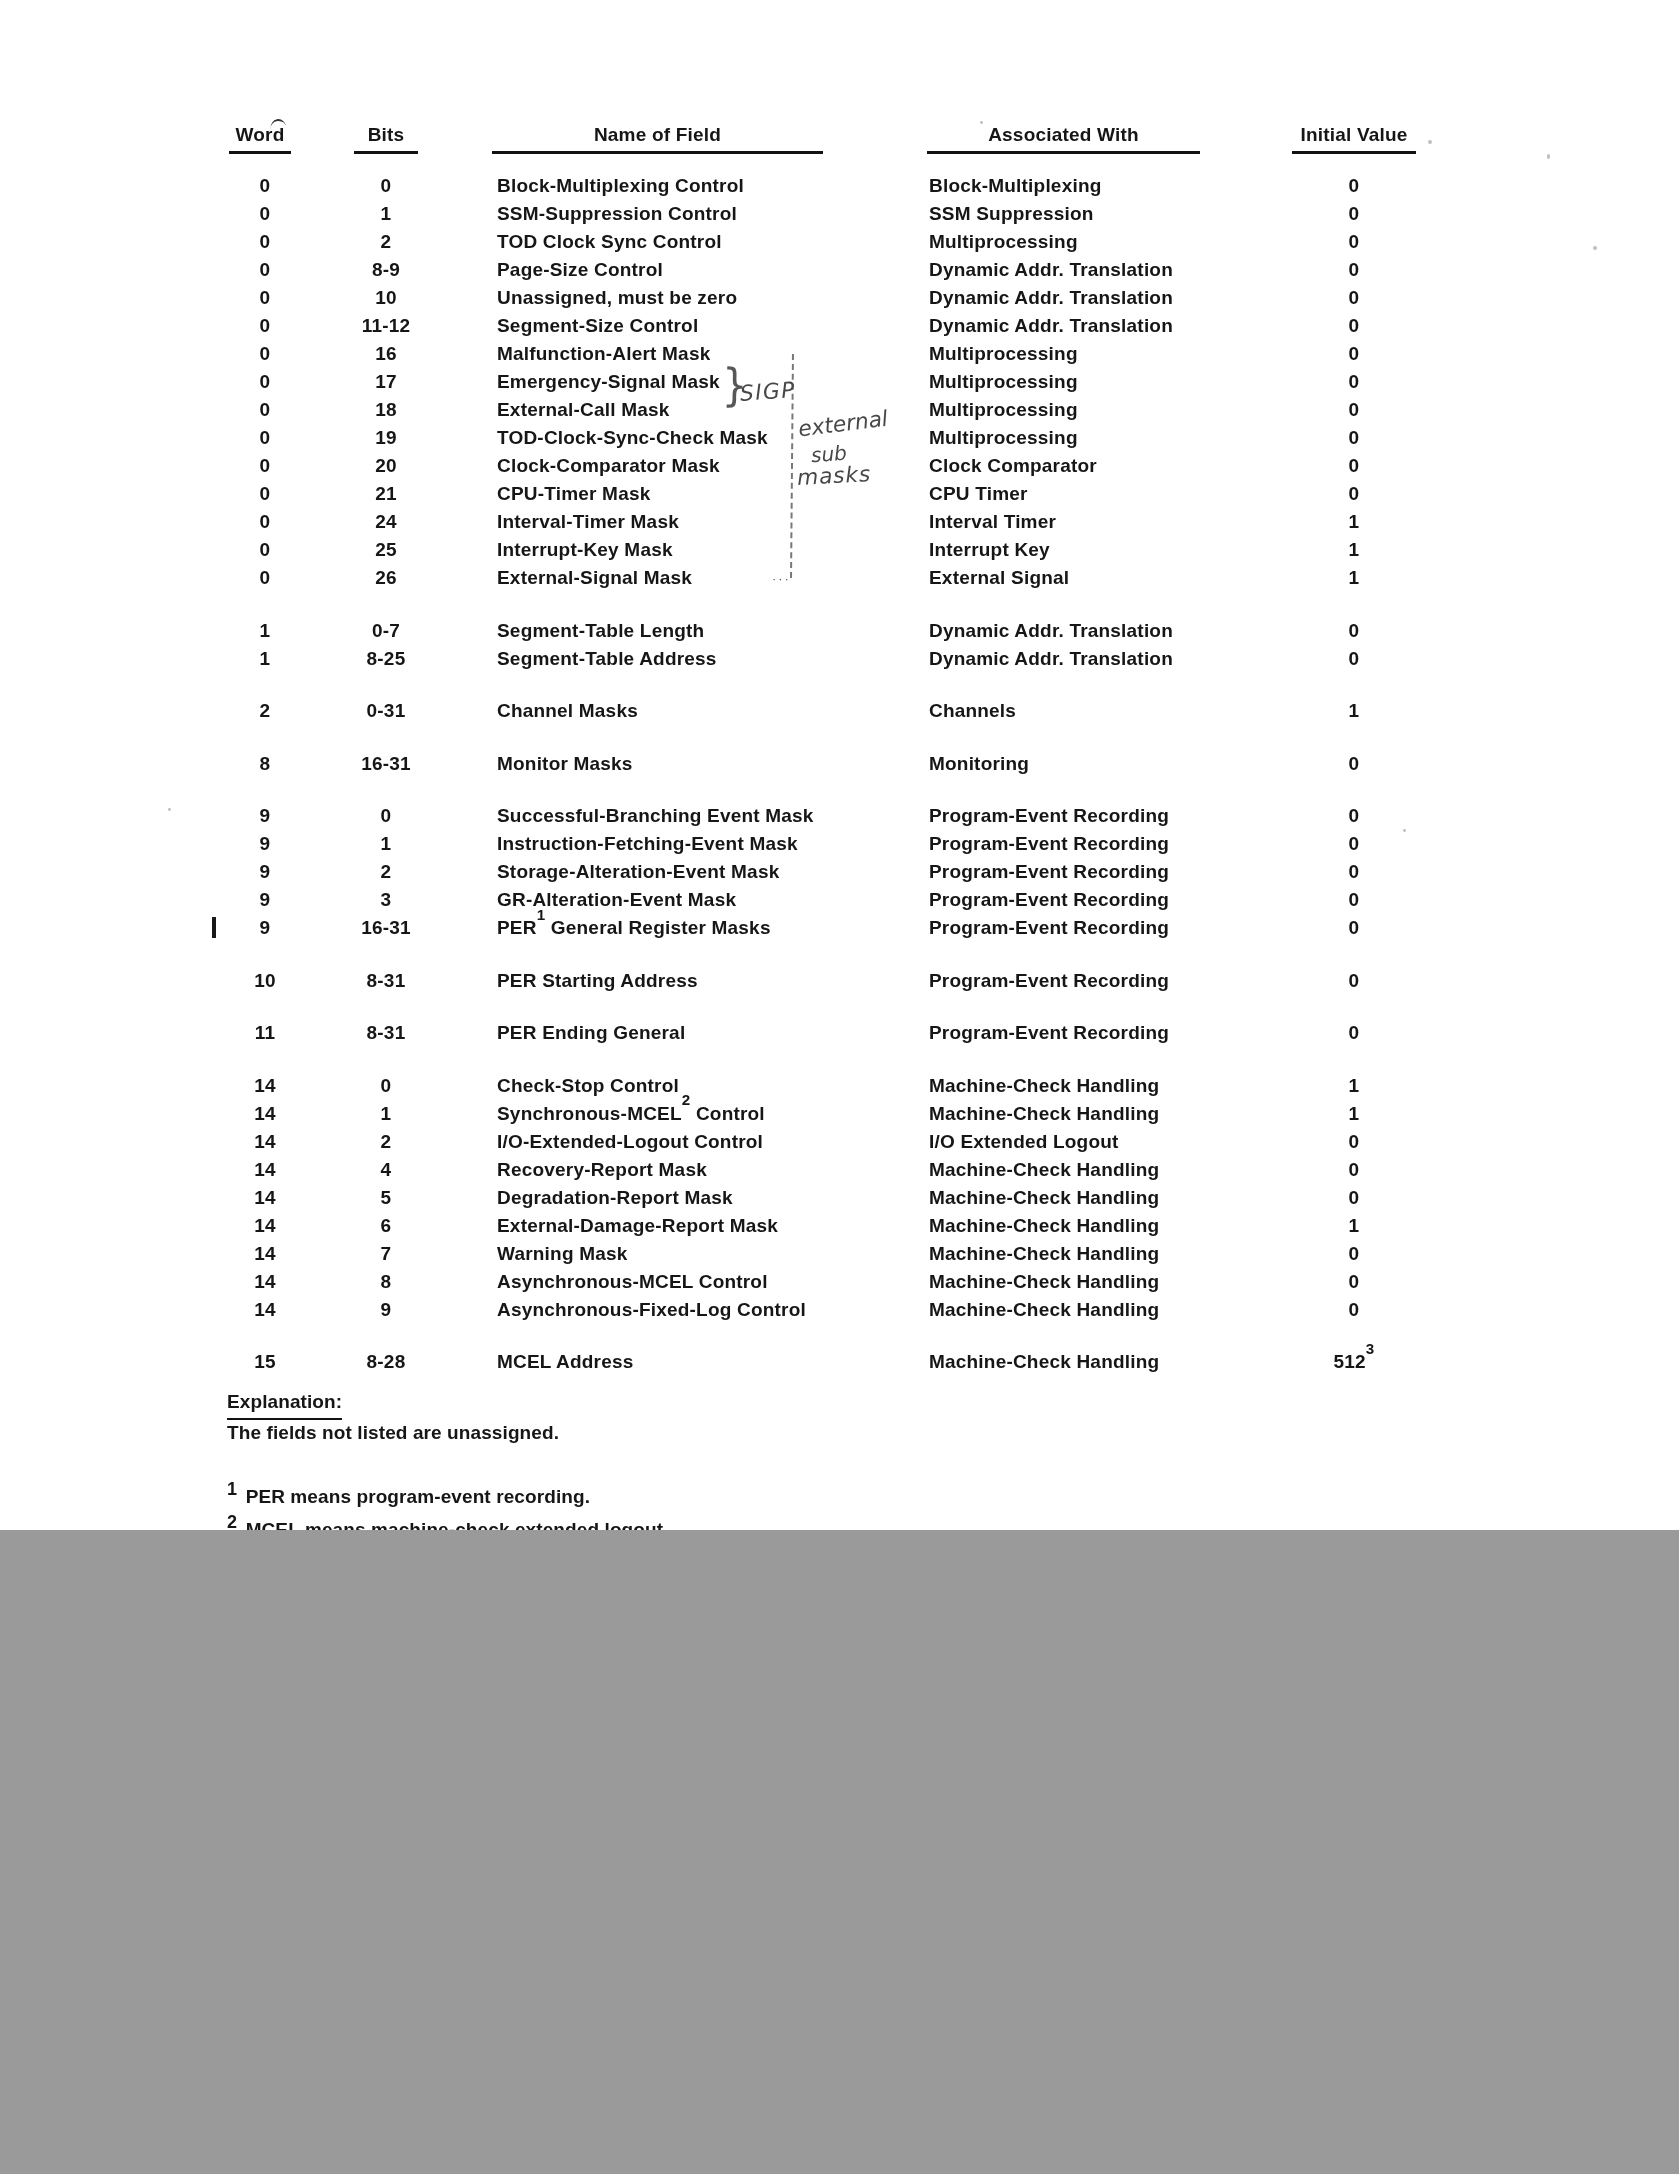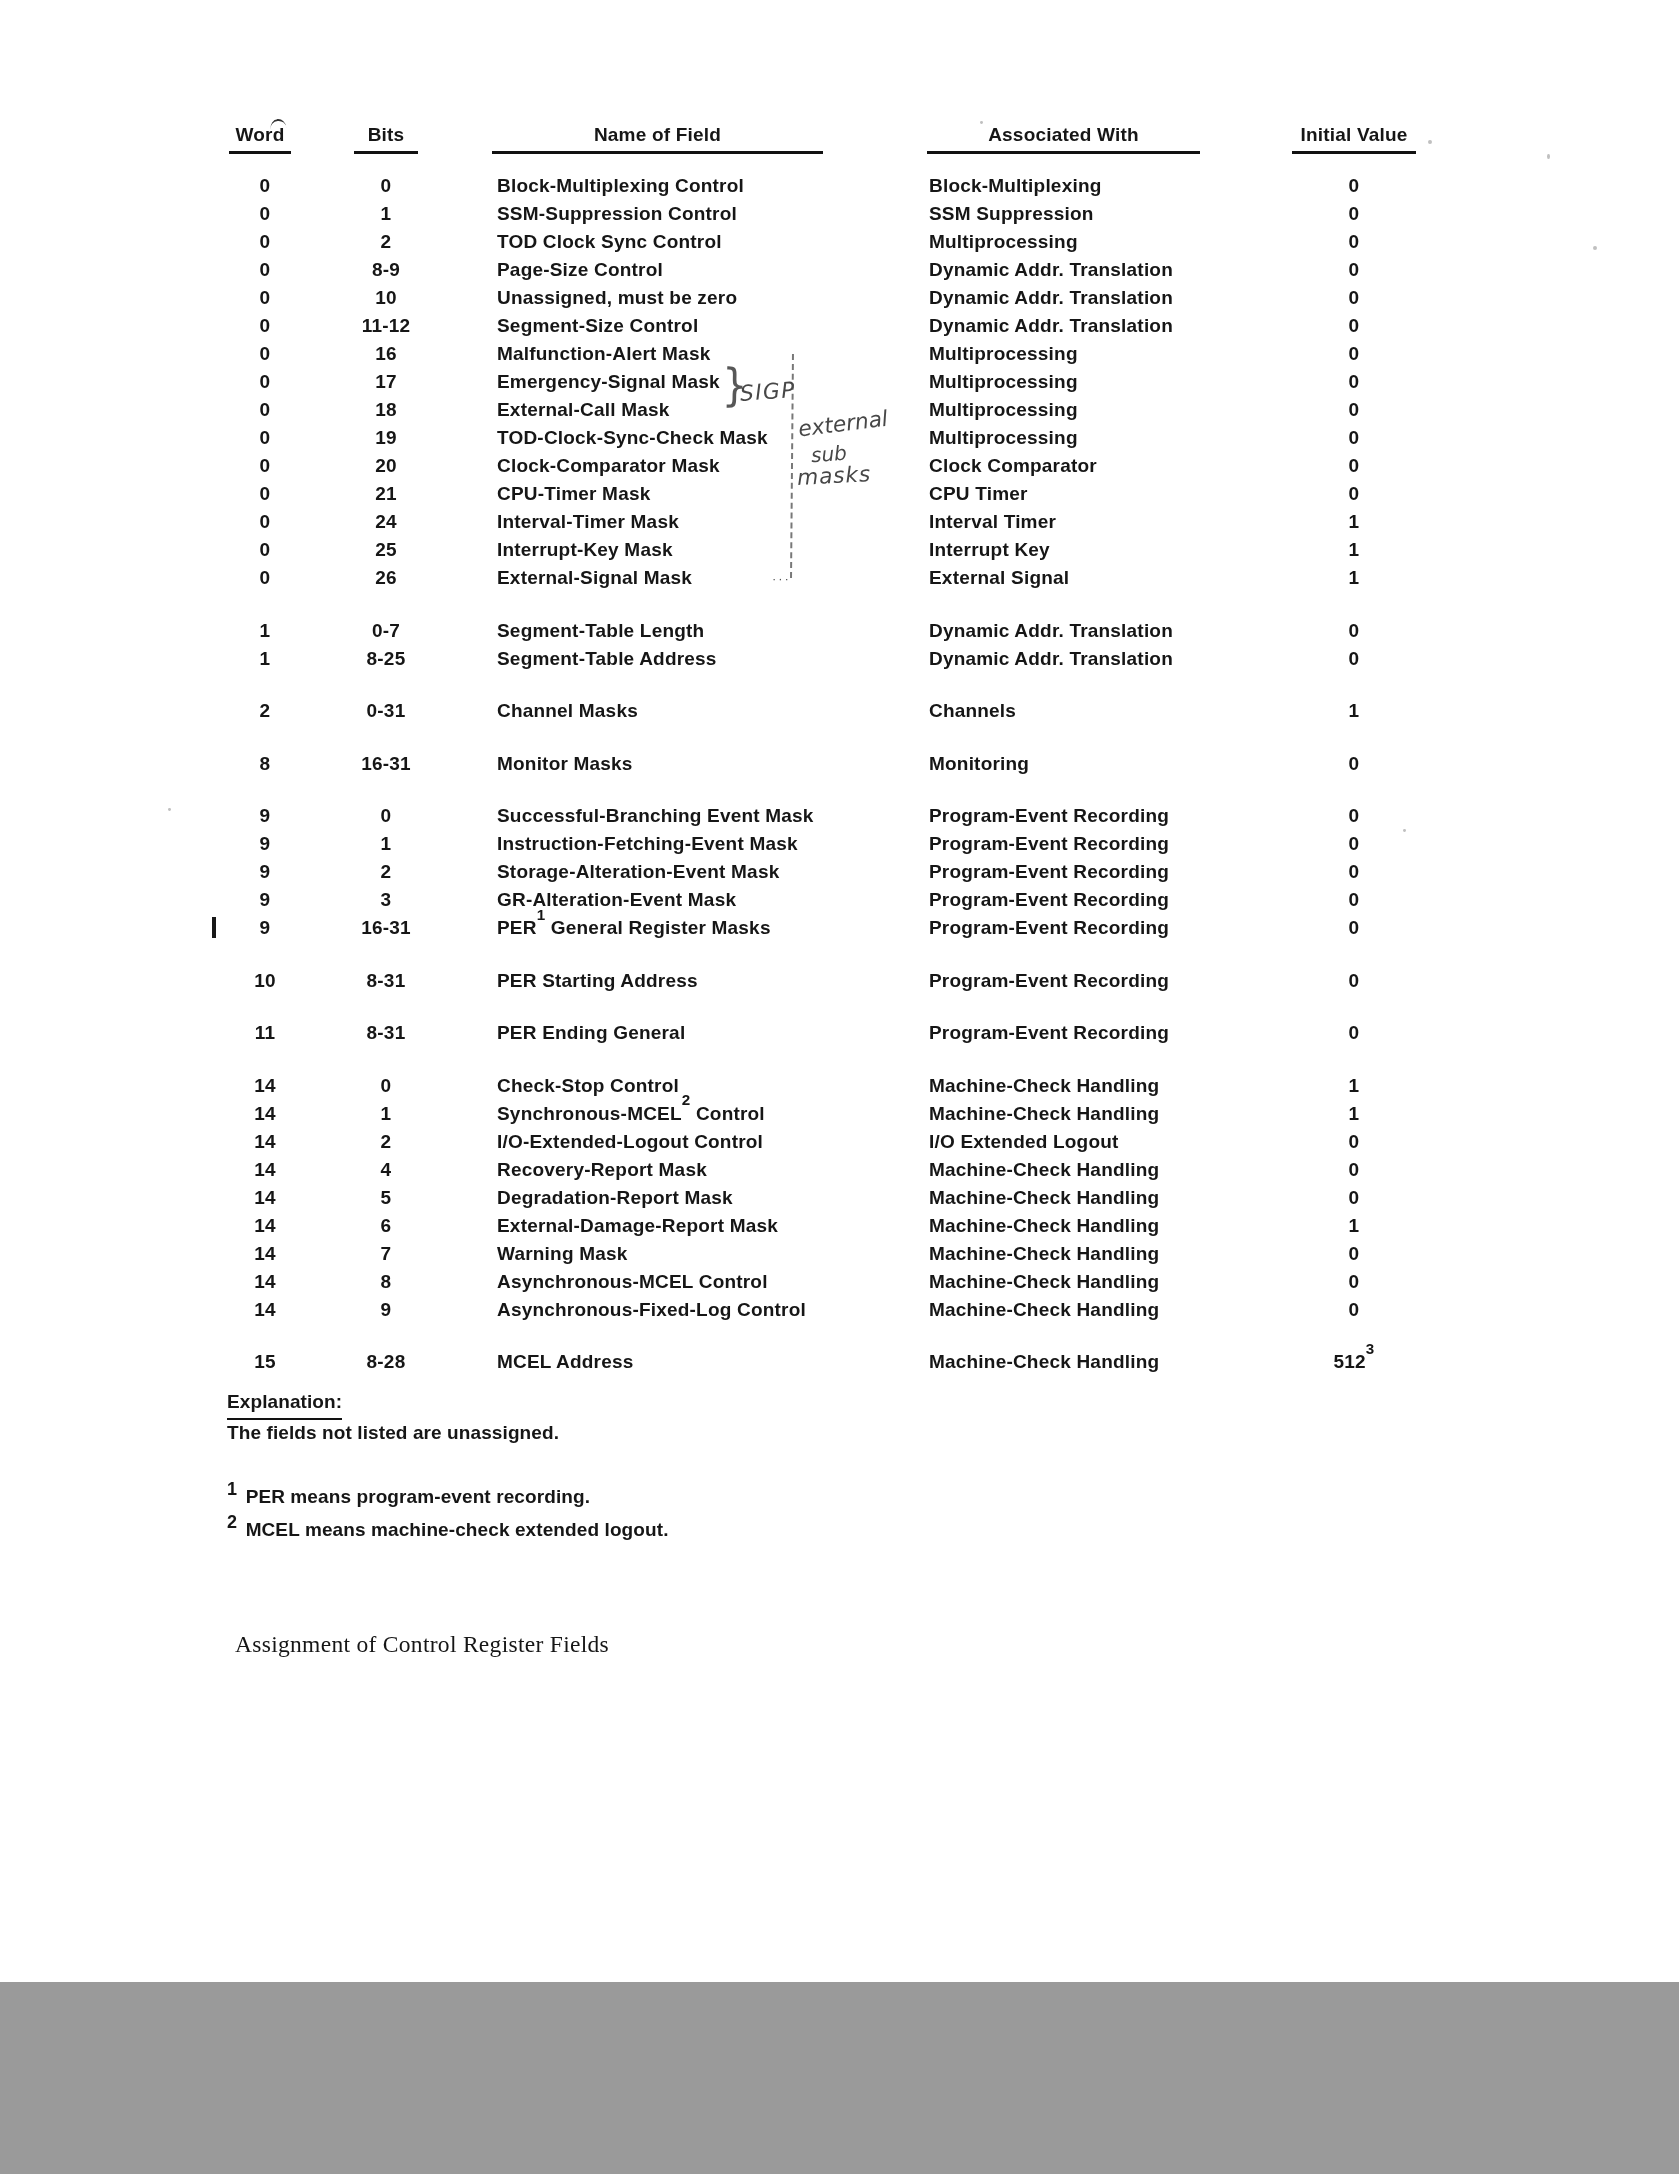--- a/index.html
+++ b/index.html
@@ -1,18 +1,18 @@
 <!DOCTYPE html>
 <html style="font-size:15px"><head>
 <meta charset="utf-8">
 <style>
   html,body{margin:0;padding:0;background:#9a9a9a;}
   .page{
     position:relative;
-    width:1680px;height:1982px;
+    width:1680px;height:1530px;
     background:#ffffff;
     font-family:"Liberation Sans",sans-serif;
     color:#161616;
     overflow:hidden;
   }
   
   .thead .hcell{
     position:absolute;top:124px;
     font-size:19px;font-weight:700;text-align:center;
     padding-bottom:4.7px;border-bottom:3.3px solid #121212;

